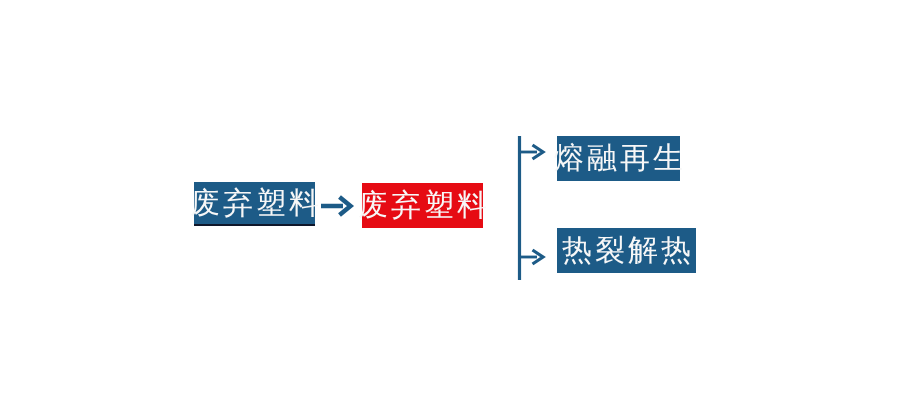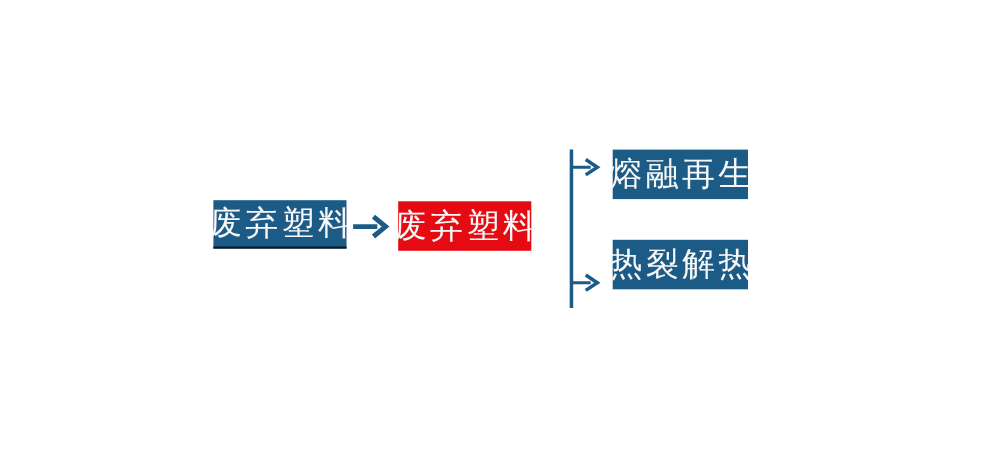--- a/index.html
+++ b/index.html
@@ -39,22 +39,22 @@
   .node-process {
     left: 362px; top: 183px;
     width: 121px; height: 45px;
   }
   
   .node-output-0 {
     left: 557px; top: 136px;
     width: 123px; height: 45px;
   }
   .node-output-1 {
-    left: 557px; top: 218px;
-    width: 123px; height: 45px;
+    left: 557px; top: 228px;
+    width: 139px; height: 45px;
   }
 
   .main-arrow {
     position: absolute;
     left: 319px; top: 192px;
     width: 38px; height: 28px;
   }
   .branch-connector {
     position: absolute;
     left: 516px; top: 134px;

